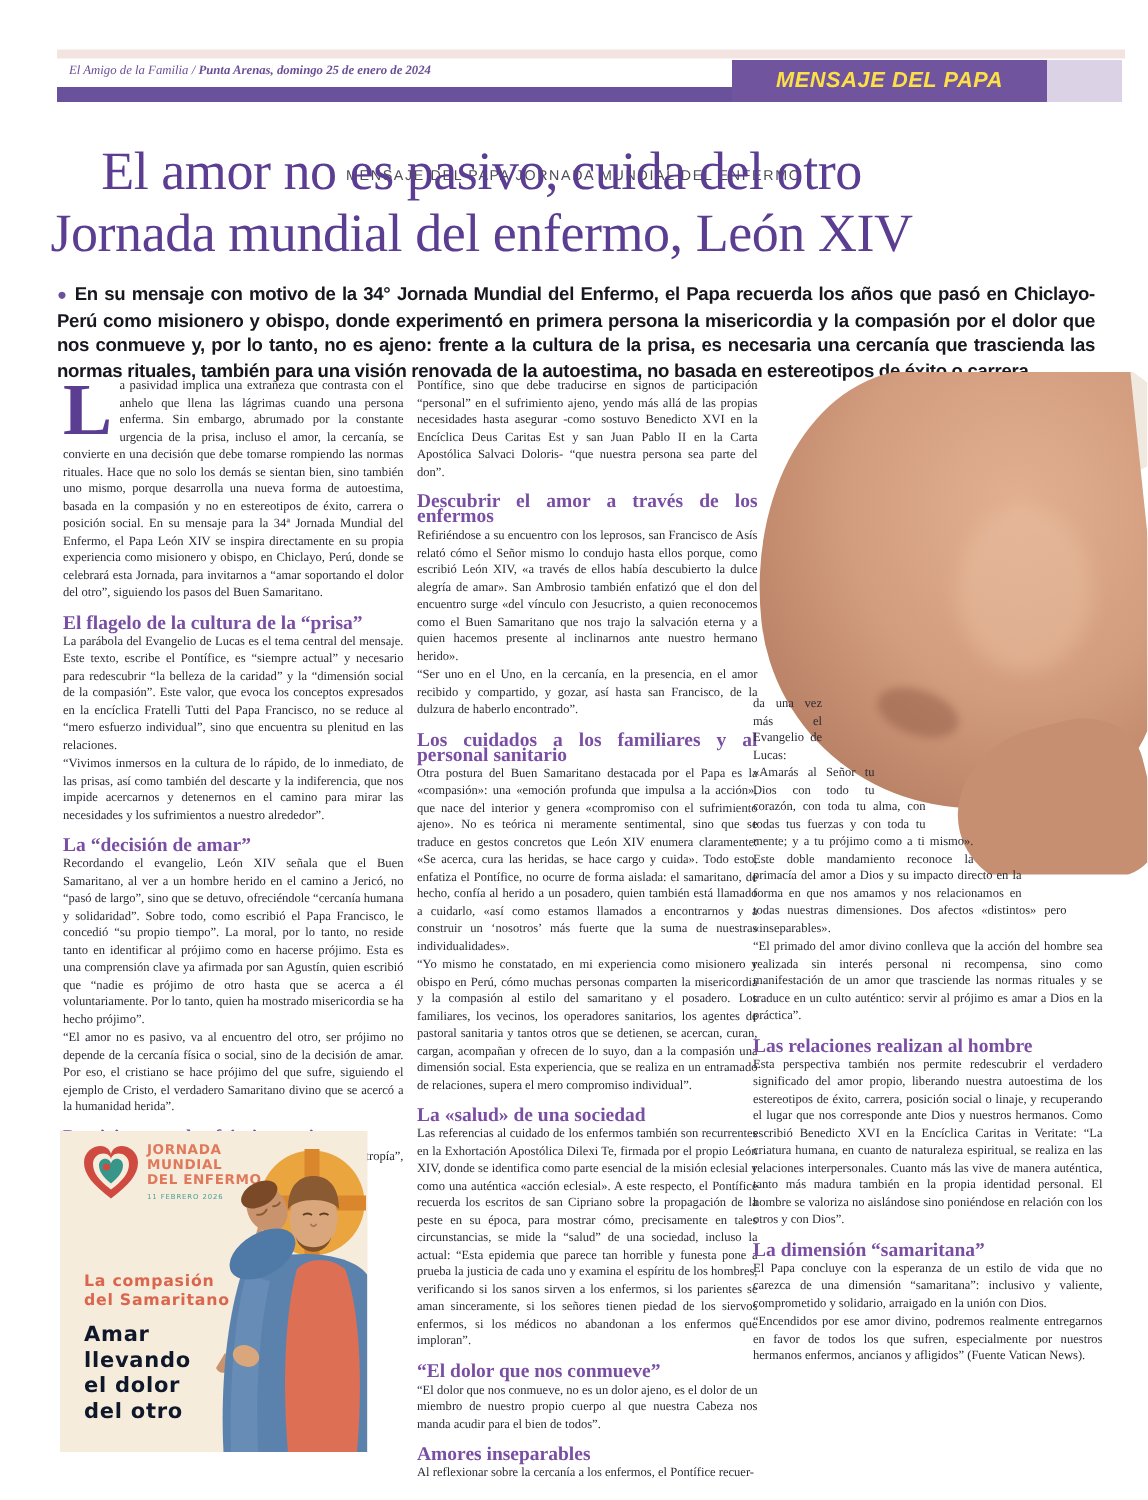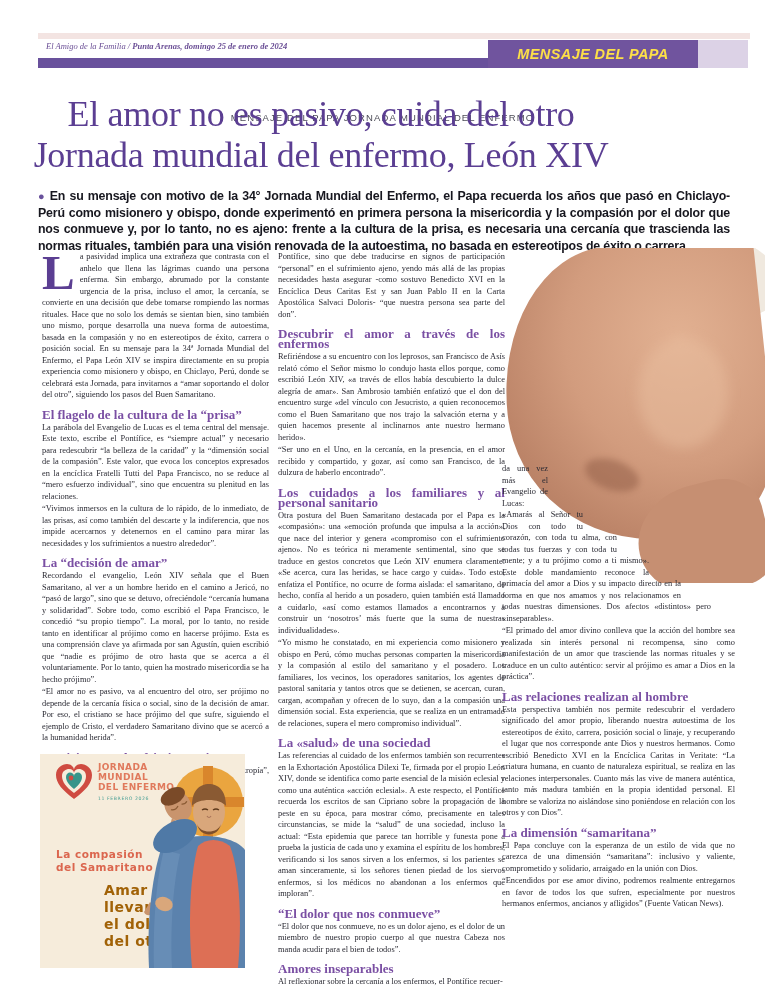--- a/index.html
+++ b/index.html
@@ -54,21 +54,21 @@
   
   .graphic{left:40px;top:754px;width:205px;height:214px;background:#f6ecdb;overflow:hidden;}
   .g-logo{position:absolute;left:14px;top:8px;width:40px;height:40px;}
   .g-logo-text{position:absolute;left:58px;top:8px;font-family:"DejaVu Sans",sans-serif;
     font-weight:bold;font-size:9px;line-height:10px;color:#e0795c;letter-spacing:.4px;}
   .g-logo-text .t2{color:#e0795c;} .g-logo-text .t3{color:#e0795c;}
   .g-logo-date{font-size:4.6px;letter-spacing:.6px;color:#4aa096;font-weight:normal;margin-top:2px;}
   .g-small{position:absolute;left:16px;top:94px;font-family:"DejaVu Sans",sans-serif;
     font-weight:bold;font-size:10.5px;line-height:13px;color:#db664e;letter-spacing:.5px;}
   .g-big{position:absolute;left:16px;top:128px;font-family:"DejaVu Sans",sans-serif;
-    font-weight:bold;font-size:14px;line-height:17px;color:#a16207;letter-spacing:.5px;margin-left:48px;}
+    font-weight:bold;font-size:14px;line-height:17px;color:#0f172a;letter-spacing:.5px;}
   .g-art{position:absolute;right:0;top:0;height:214px;}
 </style>
 </head>
 <body>
 
 <div class="abs top-strip"></div>
 <div class="abs dateline">
   <span style="font-style:italic;">El Amigo de la Familia /</span><span class="bold"> Punta Arenas, domingo 25 de enero de 2024</span>
 </div>
 <div class="abs left-bar"></div>
@@ -99,21 +99,21 @@
   <p>Recordando el evangelio, León XIV señala que el Buen Samaritano, al ver a un hombre herido en el camino a Jericó, no “pasó de largo”, sino que se detuvo, ofreciéndole “cercanía humana y solidaridad”. Sobre todo, como escribió el Papa Francisco, le concedió “su propio tiempo”. La moral, por lo tanto, no reside tanto en identificar al prójimo como en hacerse prójimo. Esta es una comprensión clave ya afirmada por san Agustín, quien escribió que “nadie es prójimo de otro hasta que se acerca a él voluntariamente. Por lo tanto, quien ha mostrado misericordia se ha hecho prójimo”.</p>
   <p>“El amor no es pasivo, va al encuentro del otro, ser prójimo no depende de la cercanía física o social, sino de la decisión de amar. Por eso, el cristiano se hace prójimo del que sufre, siguiendo el ejemplo de Cristo, el verdadero Samaritano divino que se acercó a la humanidad herida”.</p>
   <h4>Participar en el sufrimiento ajeno</h4>
   <p>La compasión no puede reducirse a una simple “filantropía”, escribe el</p>
 </div>
 
 <div class="abs col c2">
   <p>Pontífice, sino que debe traducirse en signos de participación “personal” en el sufrimiento ajeno, yendo más allá de las propias necesidades hasta asegurar -como sostuvo Benedicto XVI en la Encíclica Deus Caritas Est y san Juan Pablo II en la Carta Apostólica Salvaci Doloris- “que nuestra persona sea parte del don”.</p>
   <h4>Descubrir el amor a través de los enfermos</h4>
   <p>Refiriéndose a su encuentro con los leprosos, san Francisco de Asís relató cómo el Señor mismo lo condujo hasta ellos porque, como escribió León XIV, «a través de ellos había descubierto la dulce alegría de amar». San Ambrosio también enfatizó que el don del encuentro surge «del vínculo con Jesucristo, a quien reconocemos como el Buen Samaritano que nos trajo la salvación eterna y a quien hacemos presente al inclinarnos ante nuestro hermano herido».</p>
-  <p>“Ser uno en el Uno, en la cercanía, en la presencia, en el amor recibido y compartido, y gozar, así como san Francisco, de la dulzura de haberlo encontrado”.</p>
+  <p>“Ser uno en el Uno, en la cercanía, en la presencia, en el amor recibido y compartido, y gozar, así hasta san Francisco, de la dulzura de haberlo encontrado”.</p>
   <h4>Los cuidados a los familiares y al personal sanitario</h4>
   <p>Otra postura del Buen Samaritano destacada por el Papa es la «compasión»: una «emoción profunda que impulsa a la acción», que nace del interior y genera «compromiso con el sufrimiento ajeno». No es teórica ni meramente sentimental, sino que se traduce en gestos concretos que León XIV enumera claramente: «Se acerca, cura las heridas, se hace cargo y cuida». Todo esto, enfatiza el Pontífice, no ocurre de forma aislada: el samaritano, de hecho, confía al herido a un posadero, quien también está llamado a cuidarlo, «así como estamos llamados a encontrarnos y a construir un ‘nosotros’ más fuerte que la suma de nuestras individualidades».</p>
   <p>“Yo mismo he constatado, en mi experiencia como misionero y obispo en Perú, cómo muchas personas comparten la misericordia y la compasión al estilo del samaritano y el posadero. Los familiares, los vecinos, los operadores sanitarios, los agentes de pastoral sanitaria y tantos otros que se detienen, se acercan, curan, cargan, acompañan y ofrecen de lo suyo, dan a la compasión una dimensión social. Esta experiencia, que se realiza en un entramado de relaciones, supera el mero compromiso individual”.</p>
   <h4>La «salud» de una sociedad</h4>
   <p>Las referencias al cuidado de los enfermos también son recurrentes en la Exhortación Apostólica Dilexi Te, firmada por el propio León XIV, donde se identifica como parte esencial de la misión eclesial y como una auténtica «acción eclesial». A este respecto, el Pontífice recuerda los escritos de san Cipriano sobre la propagación de la peste en su época, para mostrar cómo, precisamente en tales circunstancias, se mide la “salud” de una sociedad, incluso la actual: “Esta epidemia que parece tan horrible y funesta pone a prueba la justicia de cada uno y examina el espíritu de los hombres, verificando si los sanos sirven a los enfermos, si los parientes se aman sinceramente, si los señores tienen piedad de los siervos enfermos, si los médicos no abandonan a los enfermos que imploran”.</p>
   <h4>“El dolor que nos conmueve”</h4>
   <p>“El dolor que nos conmueve, no es un dolor ajeno, es el dolor de un miembro de nuestro propio cuerpo al que nuestra Cabeza nos manda acudir para el bien de todos”.</p>
   <h4>Amores inseparables</h4>
   <p>Al reflexionar sobre la cercanía a los enfermos, el Pontífice recuer-</p>
 </div>

